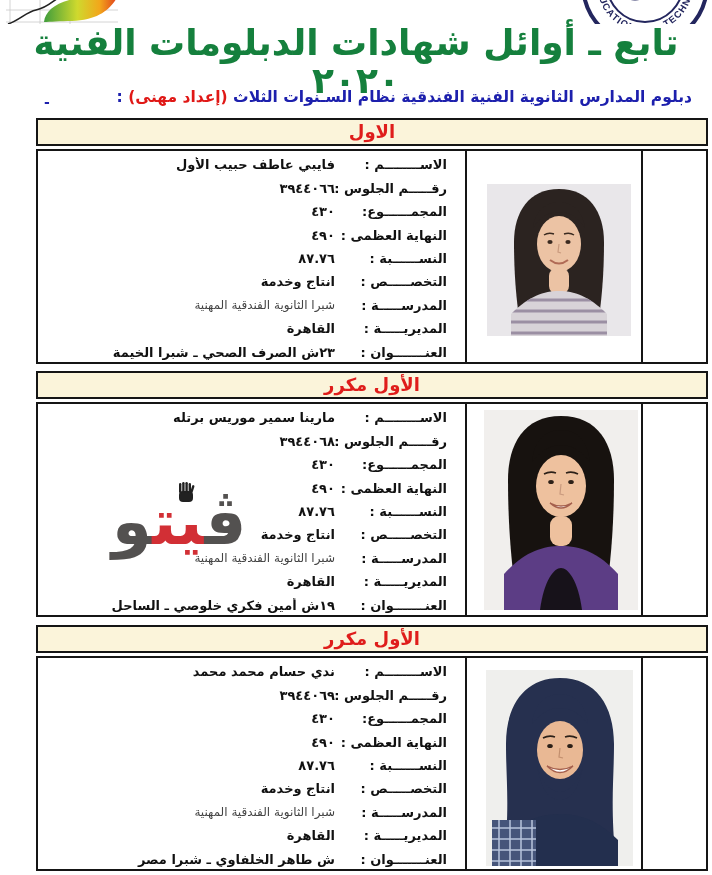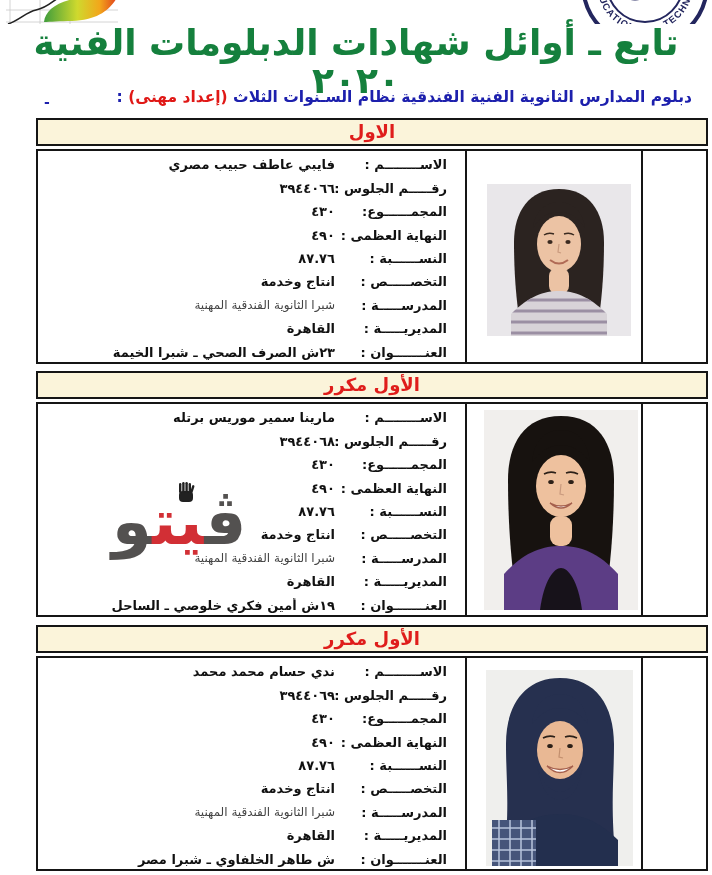--- a/index.html
+++ b/index.html
@@ -114,21 +114,21 @@
   <section class="card c1">
     <header class="rank">
       <span>الاول</span>
     </header>
     <div class="tbl">
       <div class="divider d1"></div>
       <div class="divider d2"></div>
       <div class="rows">
         <div class="row">
             <span class="lbl">الاســــــــم :</span>
-            <span class="val">فايبي عاطف حبيب مصري</span>
+            <span class="val">فايبي عاطف حبيب الأول</span>
           </div>
         <div class="row">
             <span class="lbl">رقـــــم الجلوس :</span>
             <span class="val">٣٩٤٤٠٦٦</span>
           </div>
         <div class="row">
             <span class="lbl">المجمــــــوع:</span>
             <span class="val">٤٣٠</span>
           </div>
         <div class="row">

